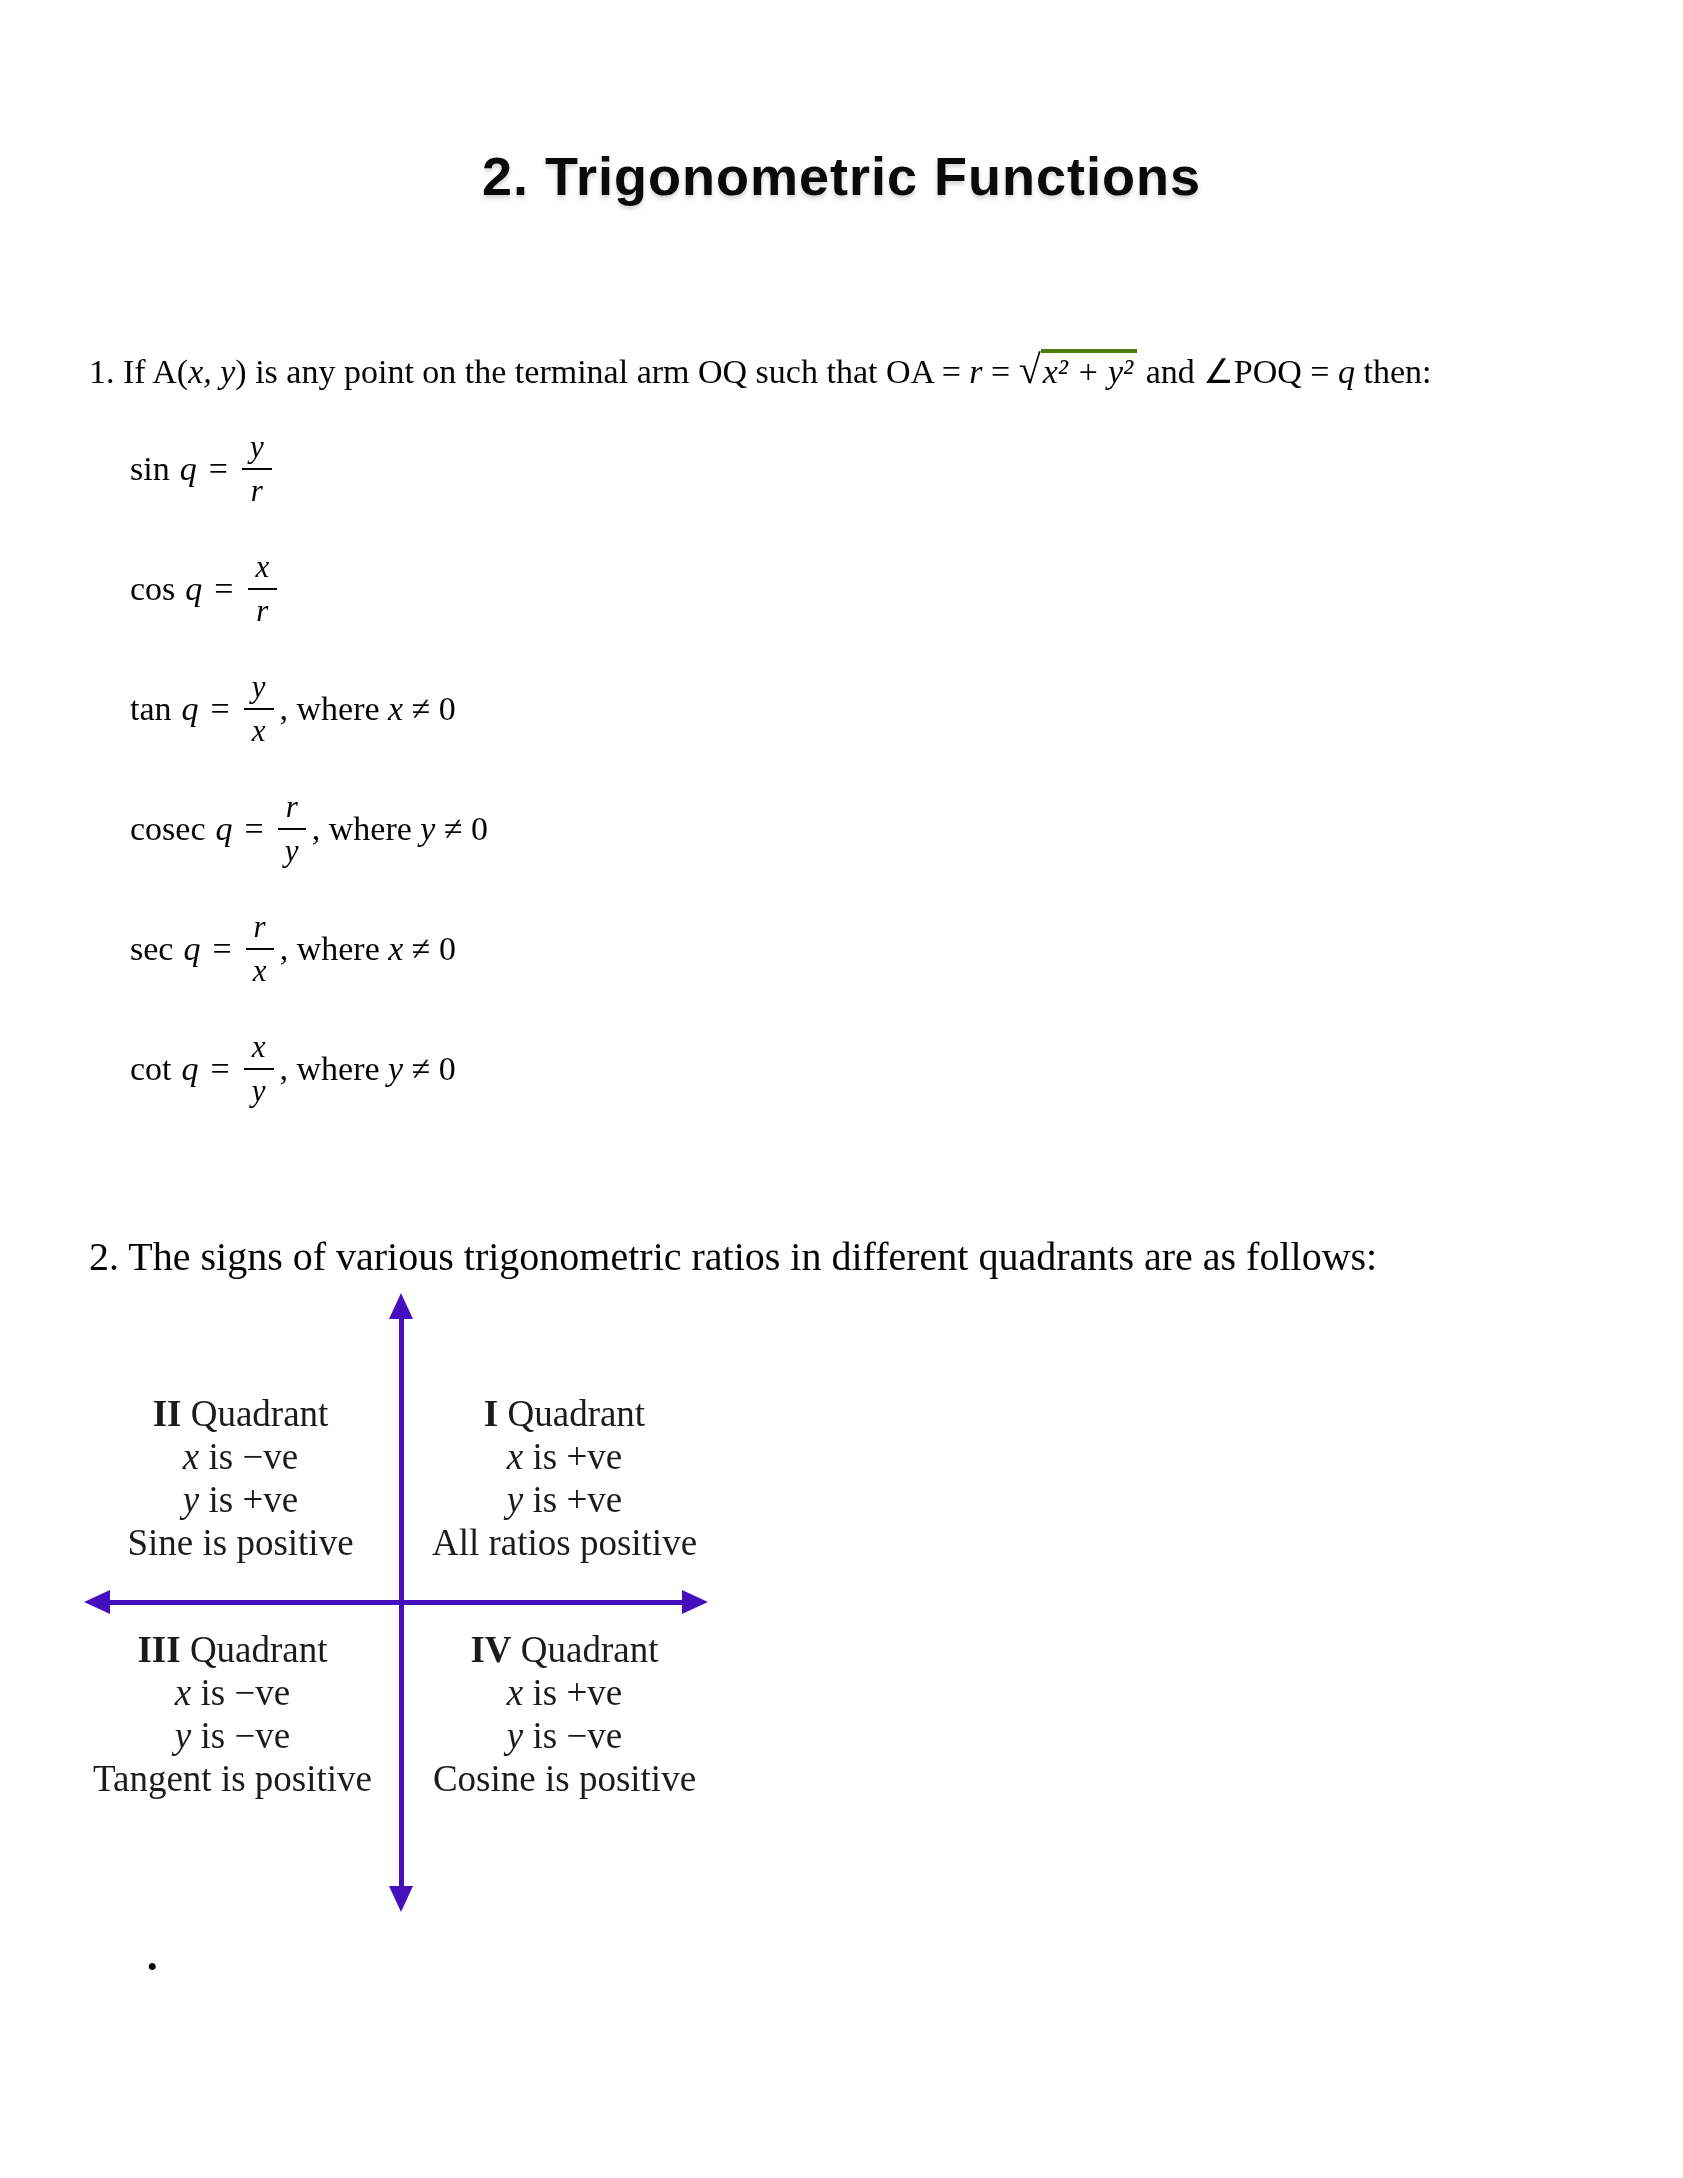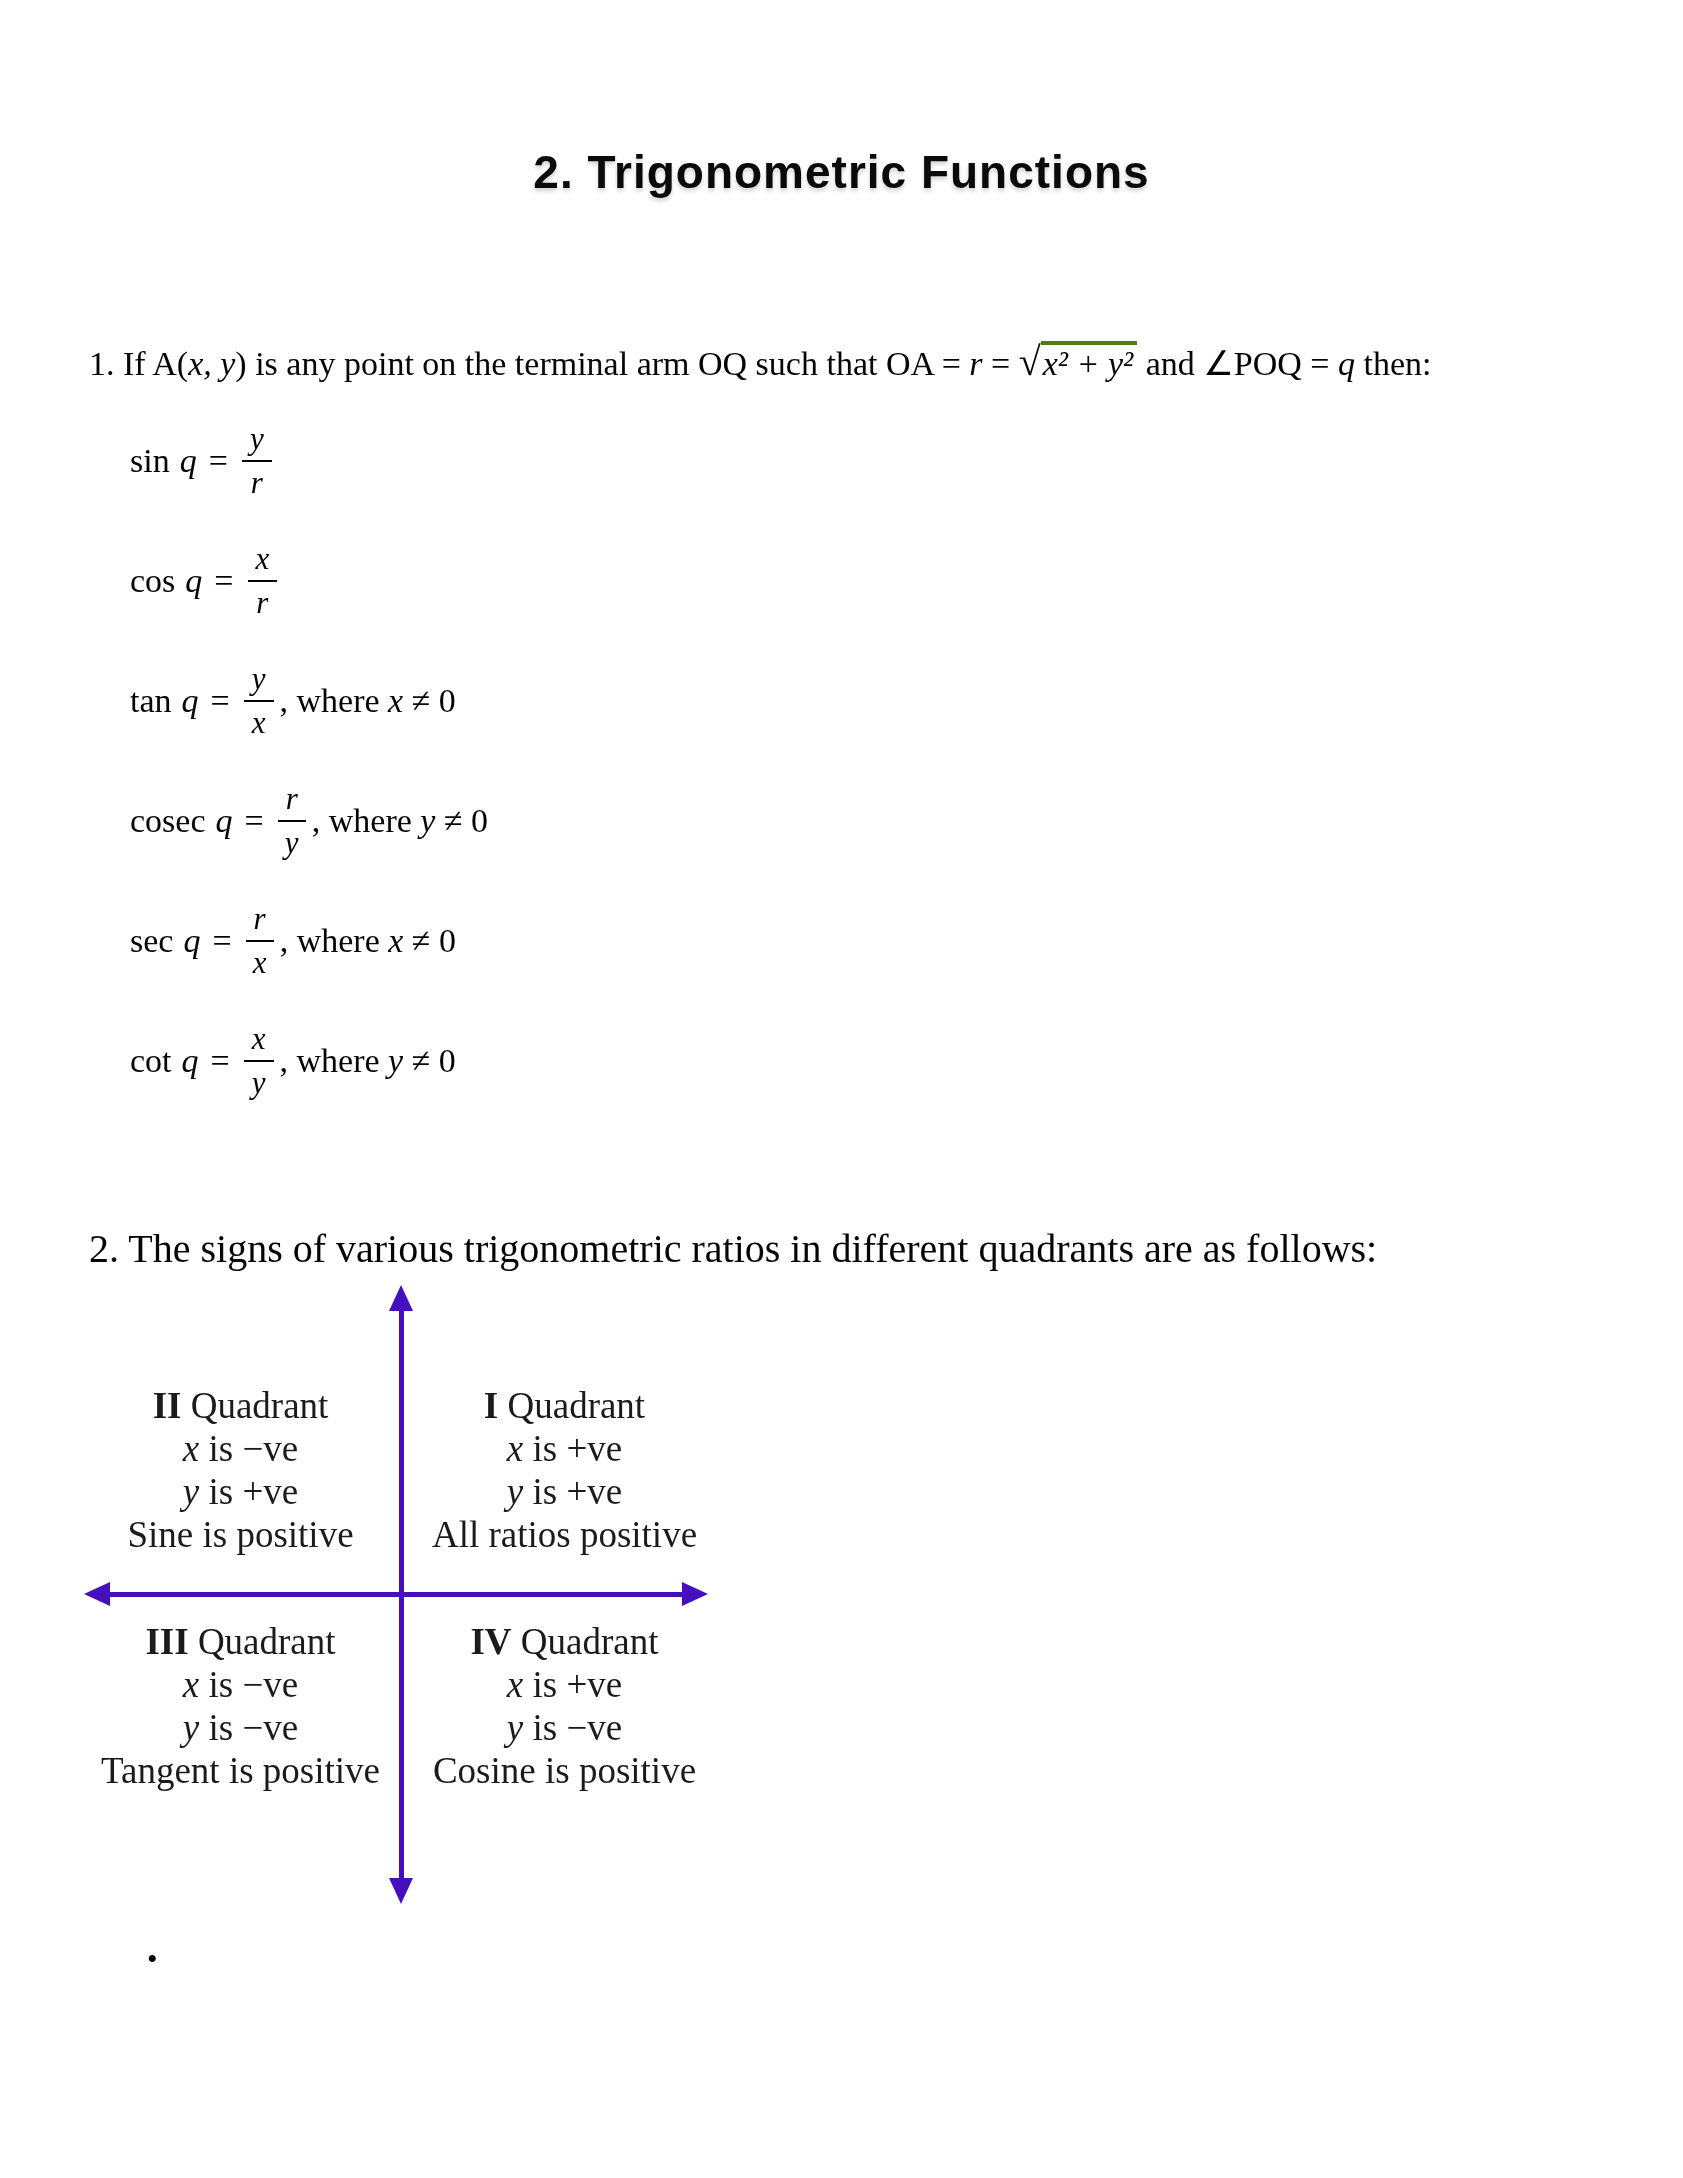--- a/index.html
+++ b/index.html
@@ -10,21 +10,21 @@
     color: #050505;
   }
   .page { position: relative; width: 1683px; height: 2178px; overflow: hidden; }
 
   
   .title {
     margin: 0; padding-top: 145px;
     text-align: center;
     font-family: "Liberation Sans", sans-serif;
     font-weight: bold;
-    font-size: 46px;
+    font-size: 54px;
     letter-spacing: 1px;
     color: #0a0a0a;
     text-shadow: 0 3px 4px rgba(0,0,0,0.18);
   }
 
   
   .intro {
     margin: 137px 119px 0 89px;
     font-size: 34px;
     line-height: 1.3;
@@ -89,21 +89,21 @@
     position: absolute;
     width: 297px;
     text-align: center;
     font-size: 37px;
     line-height: 43px;
     color: #1b1b1b;
   }
   .quad .qtitle b { font-weight: bold; }
   .q2 { left: 8px;   top: 99px; }
   .q1 { left: 332px; top: 99px; }
-  .q3 { left: 8px;   top: 335px; }
+  .q3 { left: 0;   top: 335px; }
   .q4 { left: 332px; top: 335px; }
 
   
   .bullet-row {
     margin: 38px 0 0 147px;
     font-size: 34px;
     display: flex;
     align-items: baseline;
   }
   .bullet-dot { font-size: 30px; margin-right: 22px; }

